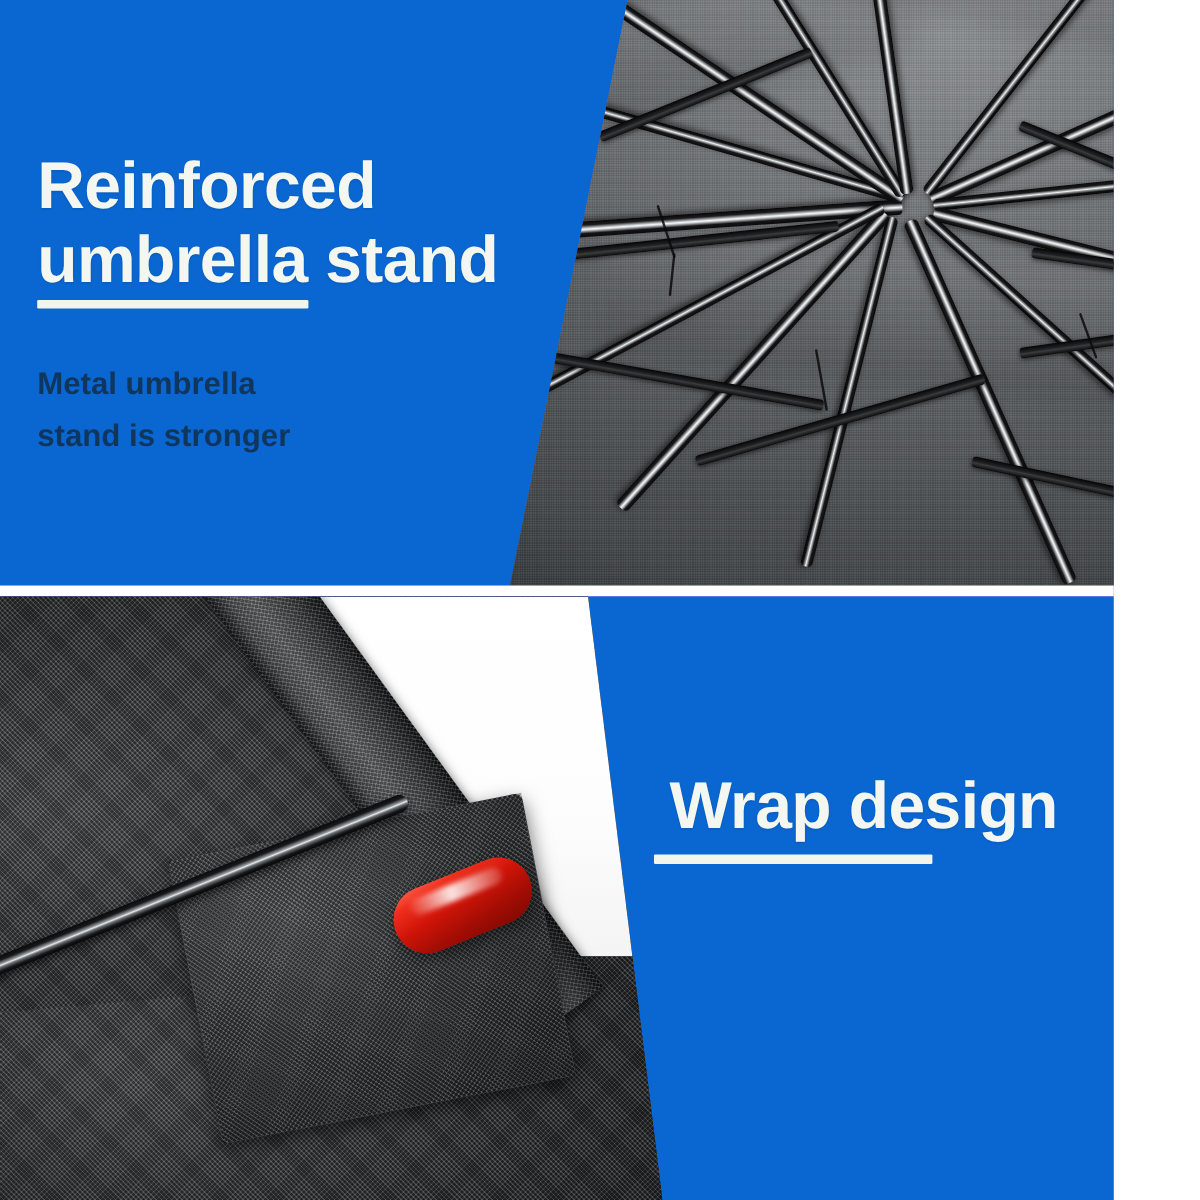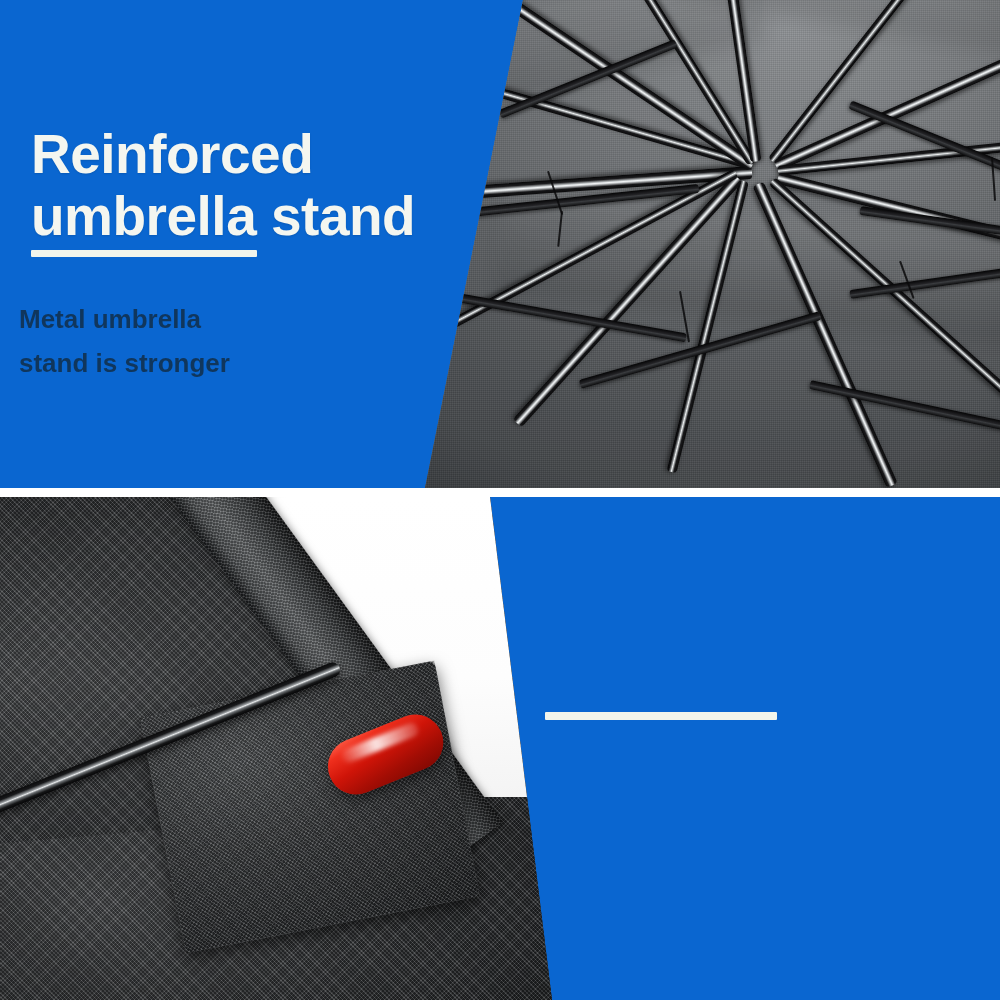--- a/index.html
+++ b/index.html
@@ -1,20 +1,20 @@
 <!DOCTYPE html>
 <html><head>
 <meta charset="utf-8">
 <style>
   html,body{margin:0;padding:0;background:#ffffff;}
   body{font-family:"Liberation Sans",sans-serif;}
 
   #page{
     position:relative;
-    width:1000px;height:1000px;
+    width:928px;height:1000px;
     overflow:hidden;
     background:#d946ef;
   }
 
   
   .panel{position:absolute;overflow:hidden;}
 
   
   #panel-top{left:0;top:0;width:1000px;height:488px;background:#0a66d0;}
   
@@ -58,21 +58,21 @@
     position:absolute;
     color:#10365c;
     font-weight:700;
     font-size:26px;
     line-height:44px;
     white-space:pre-line;
   }
 
   #headline-top{left:31px;top:123px;}
   #rule-top{left:31px;top:250px;width:226px;height:7px;}
-  #body-top{left:19px;top:297px;}
+  #body-top{left:31px;top:297px;}
 
   #headline-bottom{left:558px;top:640px;}
   #rule-bottom{left:545px;top:712px;width:232px;height:8px;}
   #body-bottom{left:558px;top:753px;font-size:25px;line-height:42px;}
 
   
   #divider{position:absolute;left:0;top:488px;width:1000px;height:9px;background:#ffffff;}
 
   
   .canopy{
@@ -291,15 +291,16 @@
       <div id="rod"></div>
       <div id="rod-tip">
         <div id="rod-tip-gloss"></div>
       </div>
 
       <div class="vig"></div>
     </div>
 
   </div>
 
+  <div class="headline" id="headline-bottom">Wrap design</div>
   <div class="rule" id="rule-bottom"></div>
 
 </div>
 
 </body></html>

